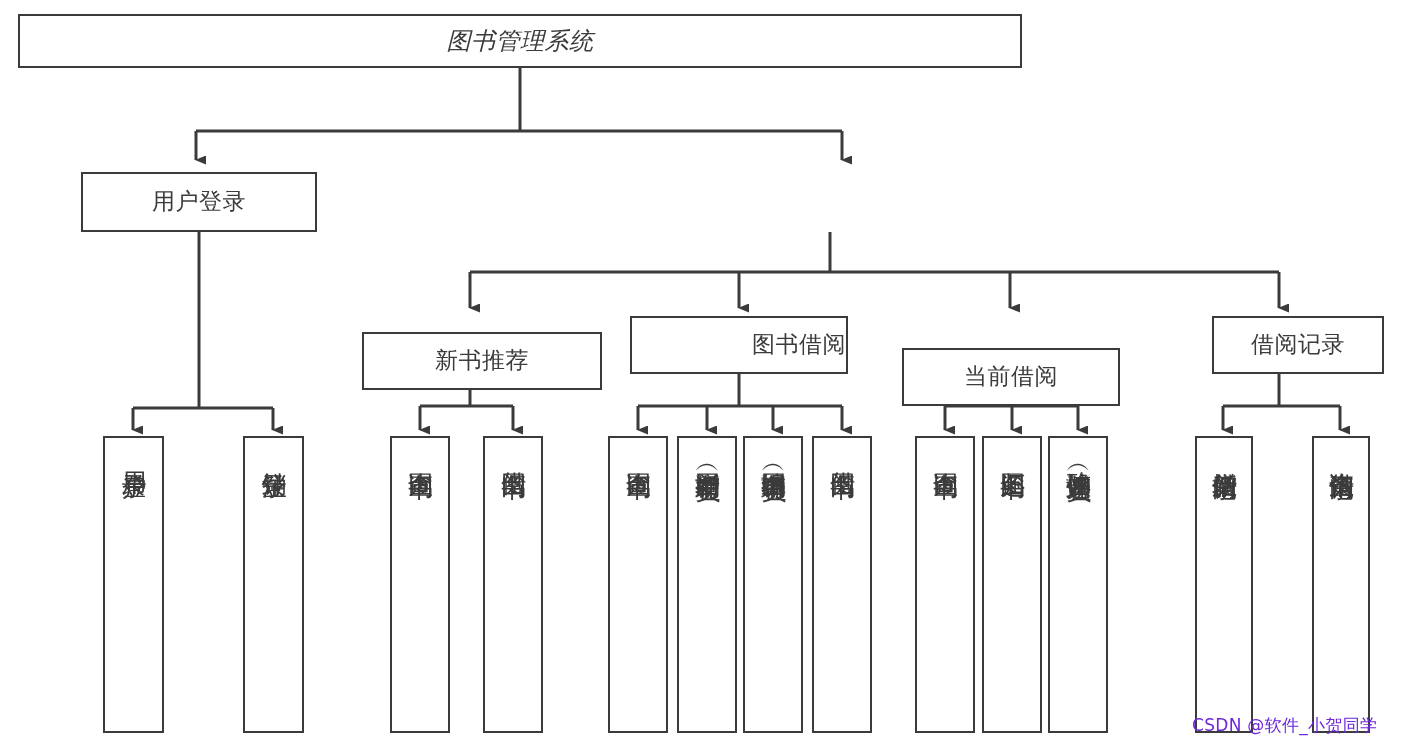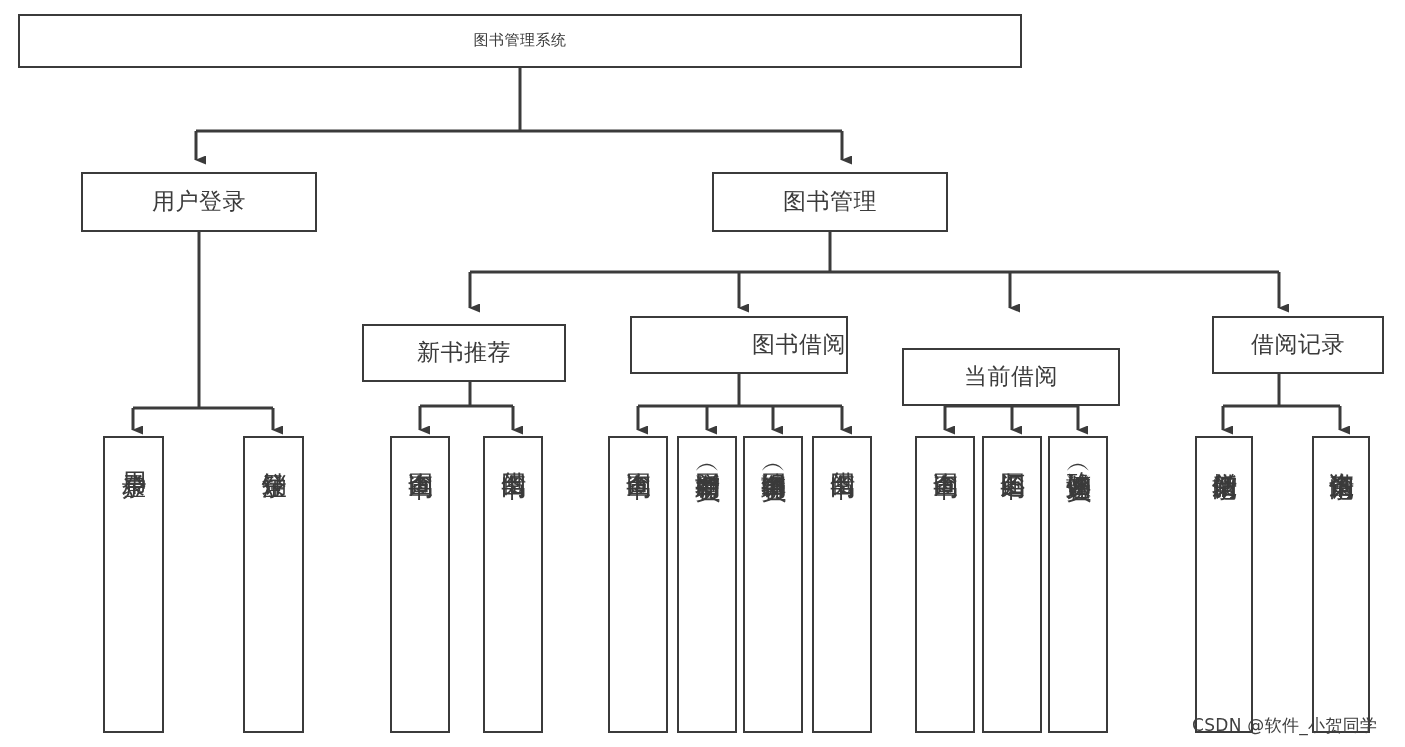--- a/index.html
+++ b/index.html
@@ -41,42 +41,43 @@
     line-height: 1.18;
     color: #3b3b3b;
   }
   
   .node.horiz .label {
     writing-mode: horizontal-tb;
     font-size: 23px;
     letter-spacing: 0.5px;
   }
   .node.root .label {
-    font-size: 15px;
+    font-size: 24px;
+    font-style: italic;
   }
   
   .node.vert {
     align-items: flex-start;
     justify-content: center;
     padding-top: 14px;
   }
   .node.vert .label {
     writing-mode: vertical-rl;
     text-orientation: upright;
     font-size: 25px;
     line-height: 1.05;
     letter-spacing: 1px;
     white-space: nowrap;
   }
   .watermark {
     position: absolute;
     left: 1192px;
     top: 714px;
     font-size: 17px;
-    color: #404040;
+    color: #6d28d9;
     white-space: nowrap;
     letter-spacing: 0.3px;
   }
 </style>
 </head>
 <body>
 
 <div id="canvas">
 
   <svg class="edges" viewBox="0 0 1405 747">
@@ -129,25 +130,22 @@
     </g>
   </svg>
 
   <div class="node horiz root" style="left:18px; top:14px; width:1004px; height:54px;">
     <span class="label">图书管理系统</span>
   </div>
 
   <div class="node horiz" style="left:81px; top:172px; width:236px; height:60px;">
     <span class="label">用户登录</span>
   </div>
-  <div class="node horiz" style="left:712px; top:172px; width:236px; height:60px;">
-    <span class="label">图书管理</span>
-  </div>
-
-  <div class="node horiz" style="left:362px; top:324px; width:204px; height:58px;">
+
+  <div class="node horiz" style="left:362px; top:332px; width:240px; height:58px;">
     <span class="label">新书推荐</span>
   </div>
   <div class="node horiz" style="left:630px; top:316px; width:218px; height:58px;justify-content:flex-end;">
     <span class="label">图书借阅</span>
   </div>
   <div class="node horiz" style="left:902px; top:316px; width:218px; height:58px;margin-top:32px;">
     <span class="label">当前借阅</span>
   </div>
   <div class="node horiz" style="left:1212px; top:316px; width:172px; height:58px;">
     <span class="label">借阅记录</span>

